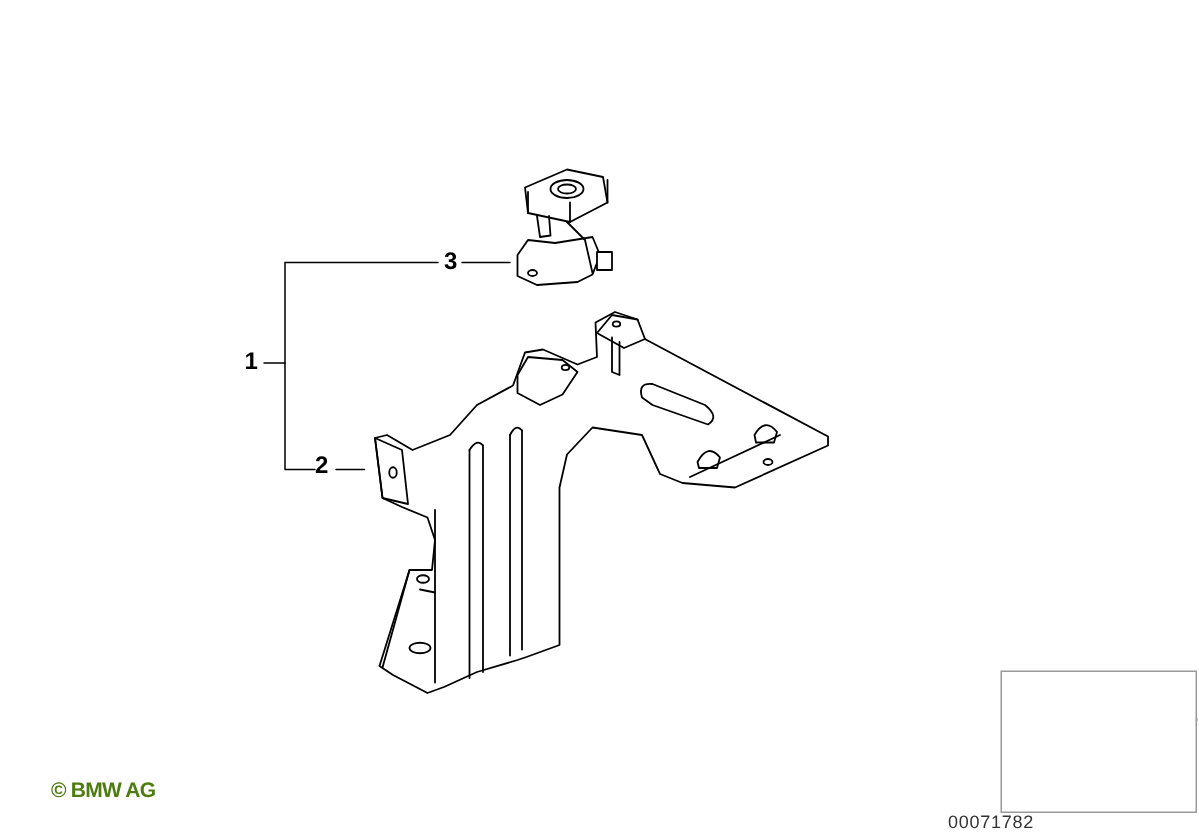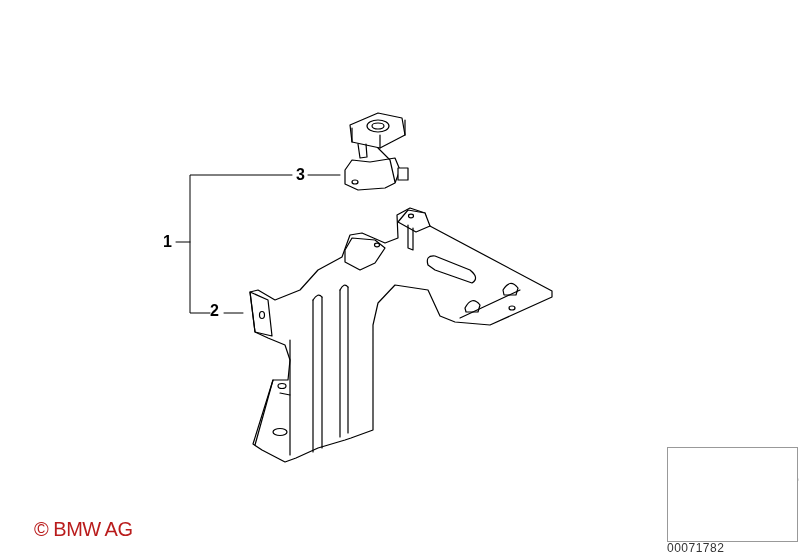--- a/index.html
+++ b/index.html
@@ -1,20 +1,20 @@
 <!DOCTYPE html>
 <html><head>
 <meta charset="utf-8">
 <style>
   html, body { margin:0; padding:0; background:#ffffff; }
   body { width:799px; height:559px; position:relative; overflow:hidden; font-family:"Liberation Sans", sans-serif; }
   .callout { position:absolute; font-weight:bold; font-size:16px; color:#000; line-height:16px; }
-  .copyright { position:absolute; left:34px; top:518px; font-size:20px; font-weight:normal; color:#b91c1c; letter-spacing:-0.5px; }
+  .copyright { position:absolute; left:34px; top:518px; font-size:14px; font-weight:bold; color:#4d7c0f; letter-spacing:-0.5px; }
   .thumb { position:absolute; left:667px; top:447px; width:131px; height:95px; border:1px solid #999; box-sizing:border-box; background:#fff; }
-  .diagram-id { position:absolute; left:667px; top:541px; font-size:12px; color:#333; letter-spacing:0.5px; }
+  .diagram-id { position:absolute; left:632px; top:541px; font-size:12px; color:#333; letter-spacing:0.5px; }
   svg { position:absolute; left:0; top:0; }
 </style>
 </head>
 <body>
 
 <svg width="799" height="559" viewBox="0 0 799 559" fill="none" stroke="#000" stroke-width="1.2" stroke-linejoin="round" stroke-linecap="round">
 
   <g stroke-width="1">
     <polyline points="292,175 190,175 190,313 210,313"></polyline>
     <line x1="176" y1="242" x2="190" y2="242"></line>

